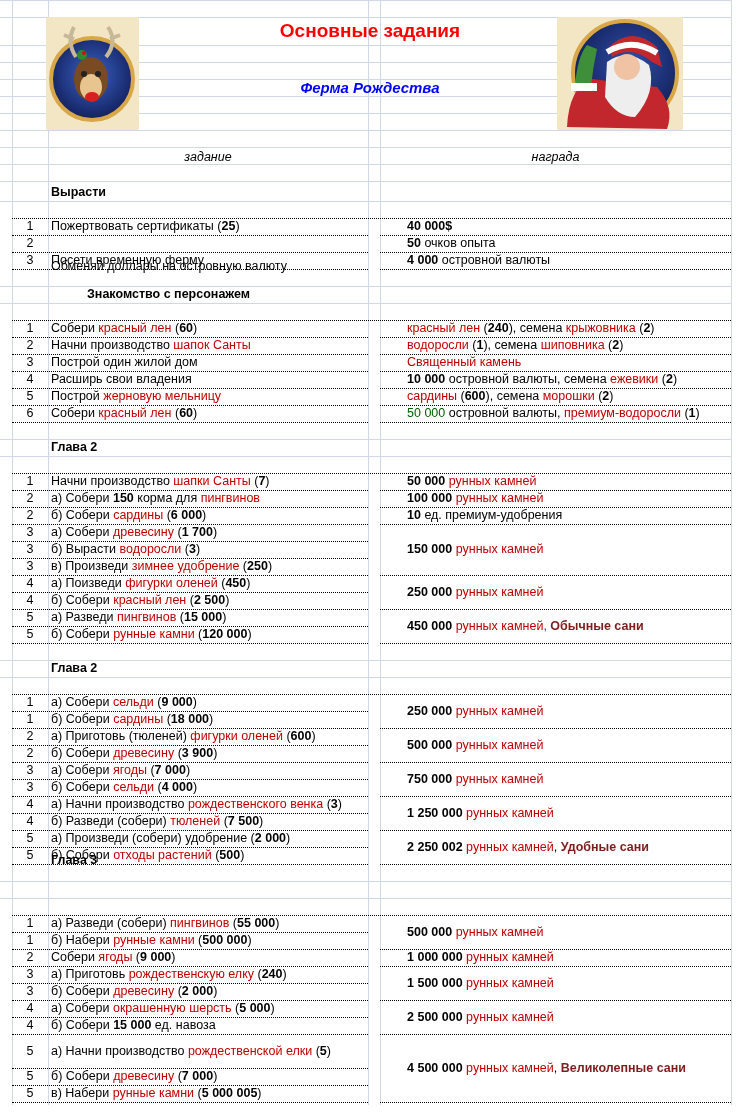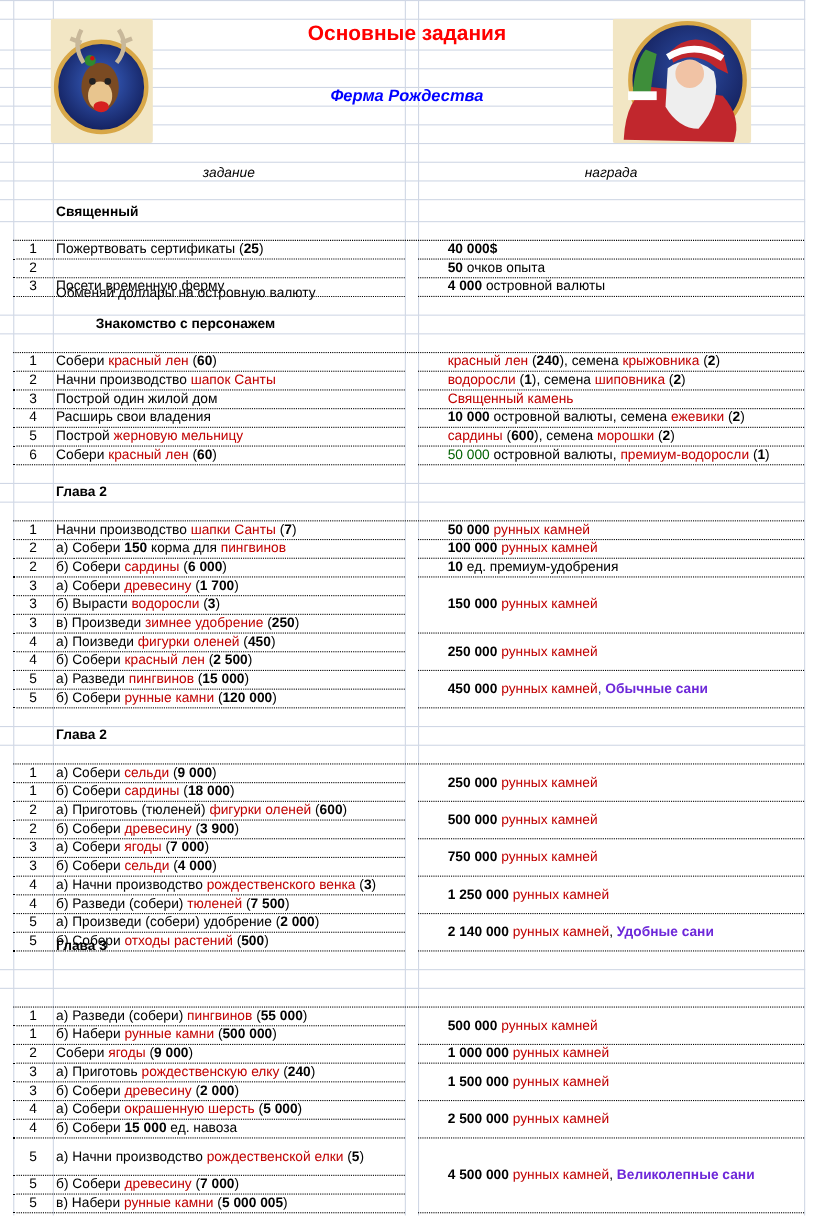--- a/index.html
+++ b/index.html
@@ -15,21 +15,21 @@
   .title { position:absolute; left:160px; width:420px; text-align:center; top:20px;
            color:#ff0000; font-weight:bold; font-size:19px; }
   .subtitle { position:absolute; left:160px; width:420px; text-align:center; top:79px;
               color:#0000ff; font-weight:bold; font-style:italic; font-size:15px; }
   .colhead { position:absolute; top:150px; font-style:italic; font-size:12.5px; }
   .section { position:absolute; left:51px; font-weight:bold; line-height:17px; }
   .pic { position:absolute; border-radius:2px; overflow:hidden; }
   .pic .bg { position:absolute; inset:0; background:#f2e6c4; }
   .b { font-weight:bold; }
   .r { color:#c00000; }
-  .rb { color:#6d28d9; font-weight:bold; }
+  .rb { color:#7f1d1d; font-weight:bold; }
   .g { color:#006100; }
   .blue { color:#1f3fa0; }
 </style>
 </head>
 <body>
 
 <div id="grid">
     <div class="vline" style="left:12px;height:1105px;"></div>
     <div class="vline" style="left:48px;height:1105px;"></div>
     <div class="vline" style="left:368px;height:1105px;"></div>
@@ -96,21 +96,21 @@
     <rect x="14" y="66" width="26" height="8" fill="#fff"></rect>
   </svg>
 </div>
 
 <div class="title">Основные задания</div>
 <div class="subtitle">Ферма Рождества</div>
 <div class="colhead" style="left:48px;width:320px;text-align:center;">задание</div>
 <div class="colhead" style="left:380px;width:351px;text-align:center;">награда</div>
 
 <div id="content">
-    <div class="section" style="top:184px;">Священный</div>
+    <div class="section" style="top:184px;">Вырасти</div>
     <div class="dotline" style="top:218px;left:12px;width:719px;"></div>
     <div>
       <div class="cell num" style="top:218px;height:17px;line-height:17px;">1</div>
       <div class="cell task" style="top:218px;height:17px;line-height:17px;"><span>Пожертвовать сертификаты </span><span>(</span><span class="b">25</span><span>)</span></div>
     </div>
     <div class="dotline" style="top:235px;left:12px;width:356px;"></div>
     <div>
       <div class="cell num" style="top:235px;height:17px;line-height:17px;">2</div>
       <div class="cell task" style="top:235px;height:17px;line-height:17px;margin-top:23px;"><span>Обменяй доллары на островную валюту</span></div>
     </div>
@@ -287,21 +287,21 @@
     </div>
     <div class="dotline" style="top:864px;left:12px;width:356px;"></div>
     <div class="cell reward" style="top:694px;height:34px;line-height:34px;"><span class="b">250 000</span><span class="r"> рунных камней</span></div>
     <div class="dotline" style="top:728px;left:380px;width:351px;"></div>
     <div class="cell reward" style="top:728px;height:34px;line-height:34px;"><span class="b">500 000</span><span class="r"> рунных камней</span></div>
     <div class="dotline" style="top:762px;left:380px;width:351px;"></div>
     <div class="cell reward" style="top:762px;height:34px;line-height:34px;"><span class="b">750 000</span><span class="r"> рунных камней</span></div>
     <div class="dotline" style="top:796px;left:380px;width:351px;"></div>
     <div class="cell reward" style="top:796px;height:34px;line-height:34px;"><span class="b">1 250 000</span><span class="r"> рунных камней</span></div>
     <div class="dotline" style="top:830px;left:380px;width:351px;"></div>
-    <div class="cell reward" style="top:830px;height:34px;line-height:34px;"><span class="b">2 140 000</span><span class="r"> рунных камней</span><span>, </span><span class="rb">Удобные сани</span></div>
+    <div class="cell reward" style="top:830px;height:34px;line-height:34px;"><span class="b">2 250 002</span><span class="r"> рунных камней</span><span>, </span><span class="rb">Удобные сани</span></div>
     <div class="dotline" style="top:864px;left:380px;width:351px;"></div>
     <div class="section" style="top:852px;">Глава 3</div>
     <div class="dotline" style="top:915px;left:12px;width:719px;"></div>
     <div>
       <div class="cell num" style="top:915px;height:17px;line-height:17px;">1</div>
       <div class="cell task" style="top:915px;height:17px;line-height:17px;"><span>а) Разведи (собери) </span><span class="r">пингвинов</span><span> (</span><span class="b">55 000</span><span>)</span></div>
     </div>
     <div class="dotline" style="top:932px;left:12px;width:356px;"></div>
     <div>
       <div class="cell num" style="top:932px;height:17px;line-height:17px;">1</div>

